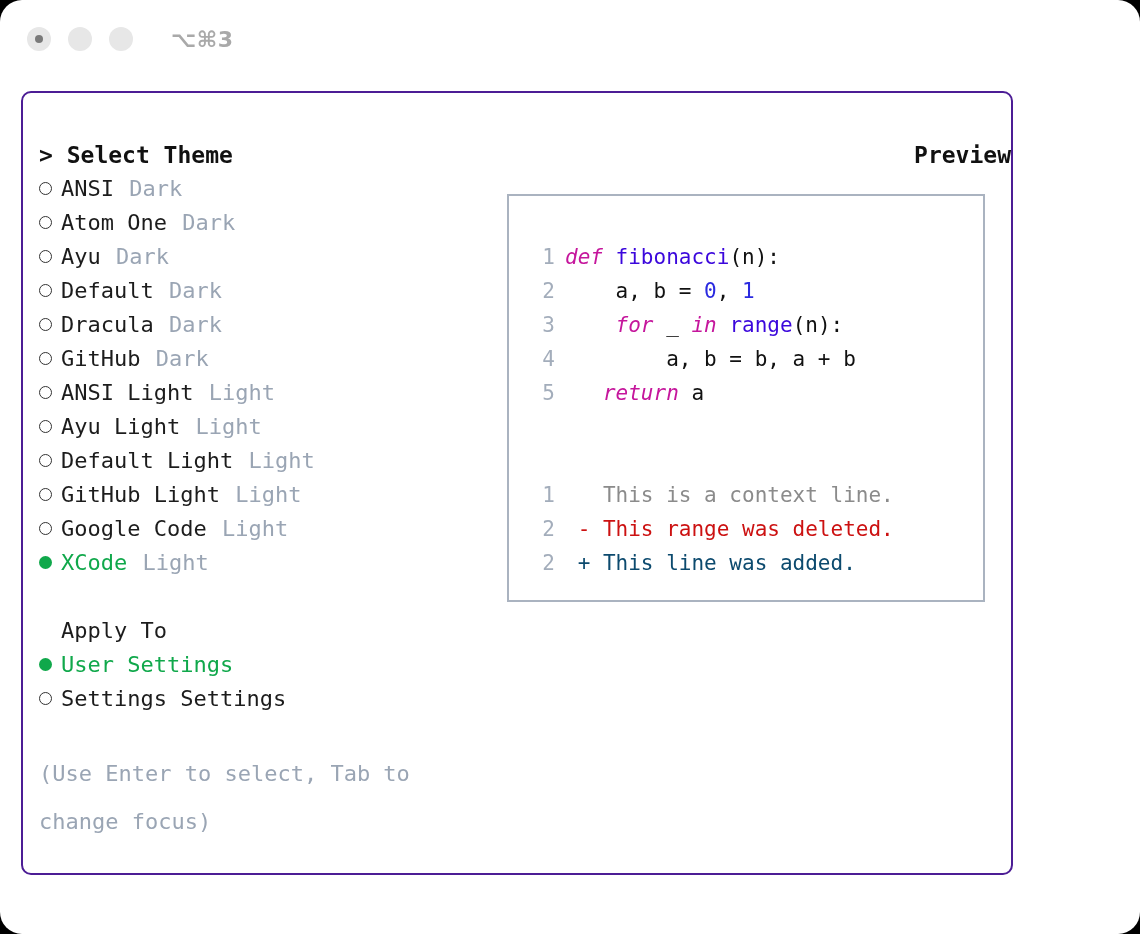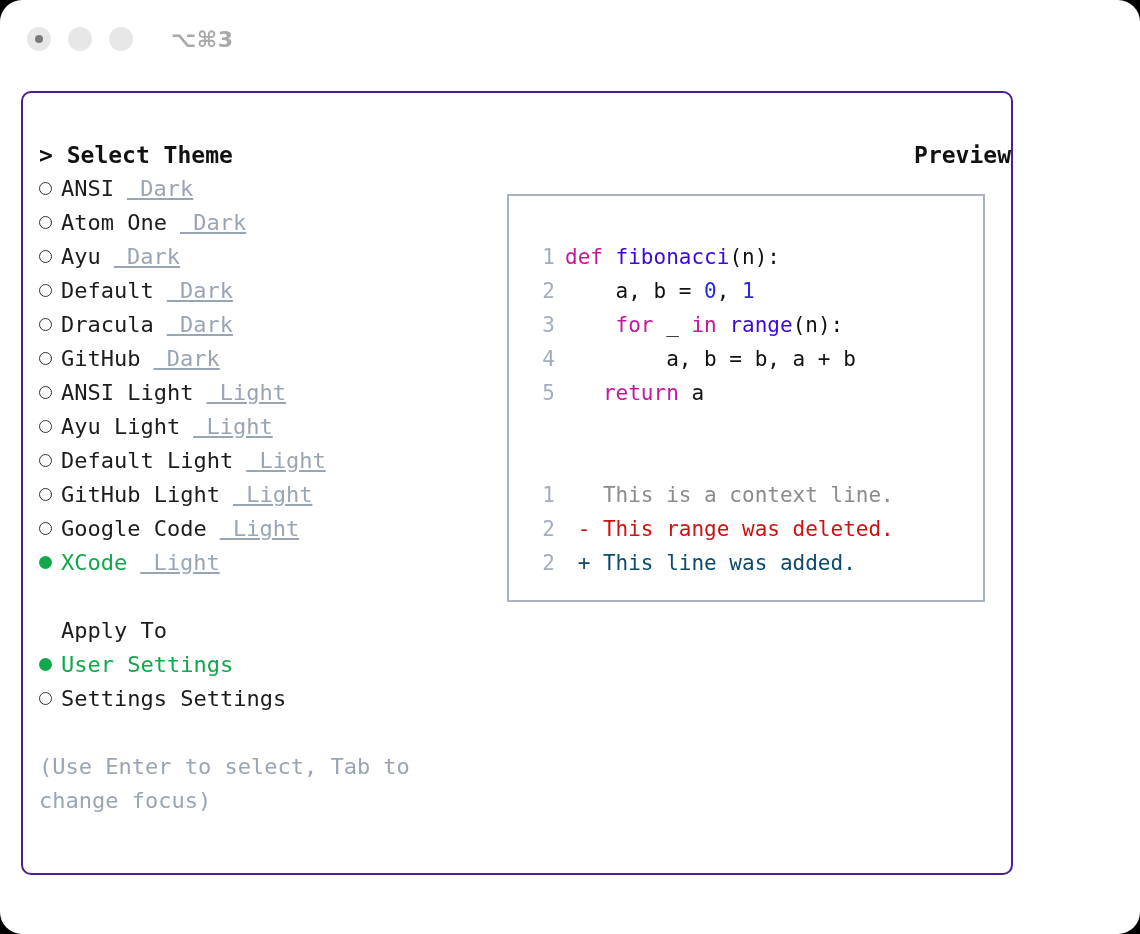--- a/index.html
+++ b/index.html
@@ -125,29 +125,28 @@
     top: -1px;
     display: inline-block;
     width: 13px; height: 13px;
     border-radius: 50%;
     background: #10a84b;
   }
   .row-label { color: #1c1c1c; }
   .row.selected .row-label { color: #10a84b; }
   .row-tag {
     color: #9aa5b4;
-    margin-left: 13px;
-    text-decoration: underline;
+    margin-left: 2px;
   }
   .spacer-row { height: 34px; }
 
   .hint {
     margin-top: 34px;
     font-size: 22px;
-    line-height: 34px;
+    line-height: 48px;
     color: #9aa5b4;
     width: 420px;
     white-space: pre-wrap;
   }
 
   
   .preview-head {
     font-size: 23px;
     font-weight: bold;
     color: #111111;
@@ -173,21 +172,21 @@
   .lnum {
     width: 28px;
     flex: 0 0 28px;
     text-align: right;
     color: #a3adbb;
     padding-right: 10px;
   }
   .ctext { white-space: pre; }
   .blank-line { height: 34px; }
 
-  .tok-kw  { color: #c5169c; }
+  .tok-kw  { color: #c5169c; font-style: italic; }
   .tok-fn  { color: #3b07dc; }
   .tok-num { color: #2a2ae0; }
   .tok-pl  { color: #111111; }
   .diff-ctx { color: #8b8b8b; }
   .diff-del { color: #cc1111; }
   .diff-add { color: #0c4a6e; text-align: right; }
 </style>
 </head>
 <body>
 

